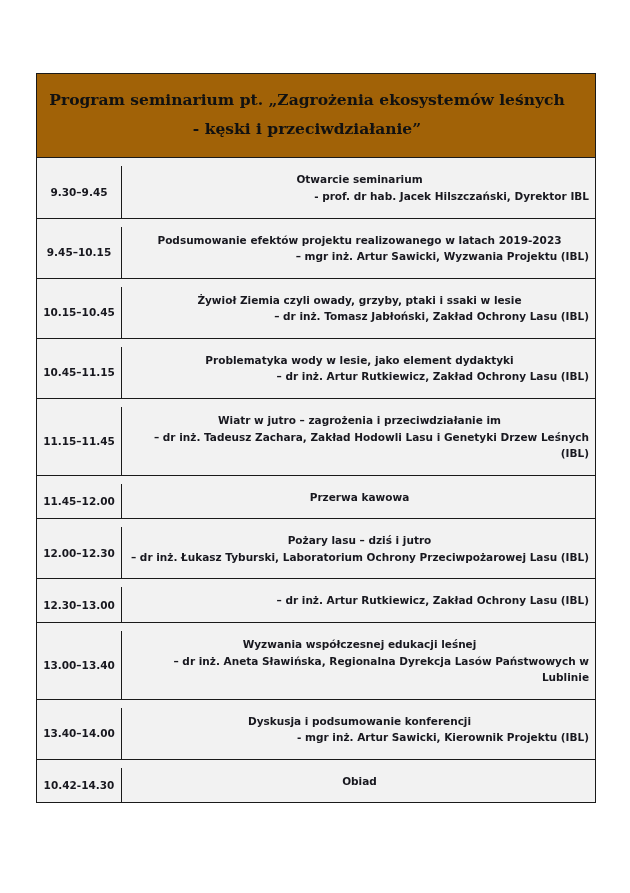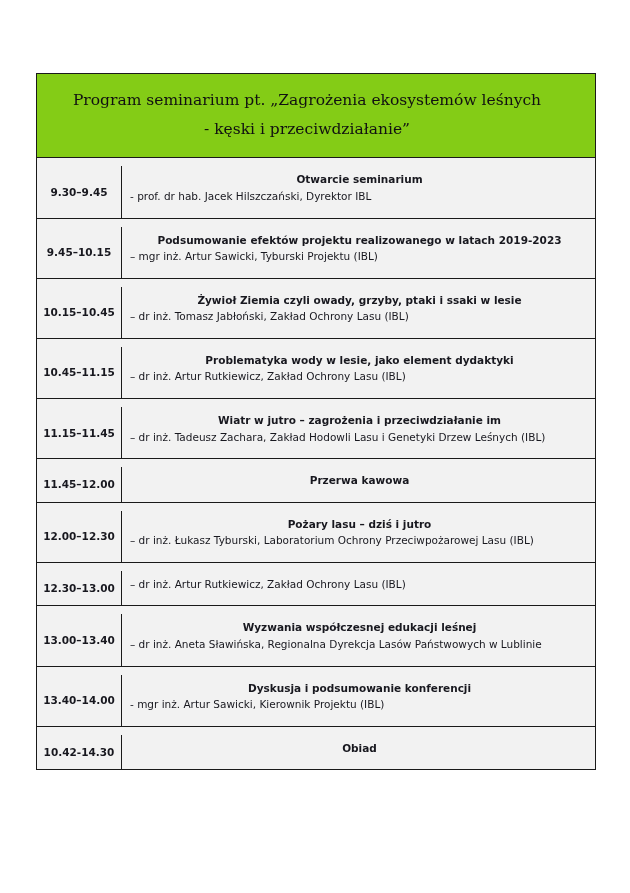--- a/index.html
+++ b/index.html
@@ -17,26 +17,26 @@
   .program-table {
     position: absolute;
     left: 36px;
     top: 73px;
     width: 560px;
     border: 1px solid #1a1a1a;
     background: #f2f2f2;
     box-sizing: border-box;
   }
   .table-header {
-    background: #84cc16;
+    background: #a16207;
     border-bottom: 1px solid #1a1a1a;
     text-align: center;
     padding: 12px 18px 14px 0;
     font-family: "DejaVu Serif", "Liberation Serif", serif;
-    font-weight: normal;
+    font-weight: bold;
     font-size: 15.5px;
     line-height: 1.85;
     color: #111111;
   }
   .schedule-body .row {
     display: flex;
     border-bottom: 1px solid #1a1a1a;
     background: #f2f2f2;
   }
   .schedule-body .row:last-child {
@@ -66,21 +66,22 @@
     justify-content: center;
     font-size: 10.5px;
     line-height: 1.58;
     color: #18181f;
   }
   .session-title {
     font-weight: bold;
     text-align: center;
   }
   .speaker {
-    font-weight: normal;
+    font-weight: bold;
+    text-align: right;
   }
   .speaker:empty {
     display: none;
   }
 </style>
 </head>
 <body>
 
 <div class="program-table">
   <div class="table-header">
@@ -93,21 +94,21 @@
     <div class="content-cell">
       <div class="session-title">Otwarcie seminarium</div>
       <div class="speaker">- prof. dr hab. Jacek Hilszczański, Dyrektor IBL</div>
     </div>
   </div>
 
   <div class="row">
     <div class="time-cell">9.45–10.15</div>
     <div class="content-cell">
       <div class="session-title">Podsumowanie efektów projektu realizowanego w latach 2019-2023</div>
-      <div class="speaker">– mgr inż. Artur Sawicki, Tyburski Projektu (IBL)</div>
+      <div class="speaker">– mgr inż. Artur Sawicki, Wyzwania Projektu (IBL)</div>
     </div>
   </div>
 
   <div class="row">
     <div class="time-cell">10.15–10.45</div>
     <div class="content-cell">
       <div class="session-title">Żywioł Ziemia czyli owady, grzyby, ptaki i ssaki w lesie</div>
       <div class="speaker">– dr inż. Tomasz Jabłoński, Zakład Ochrony Lasu (IBL)</div>
     </div>
   </div>

